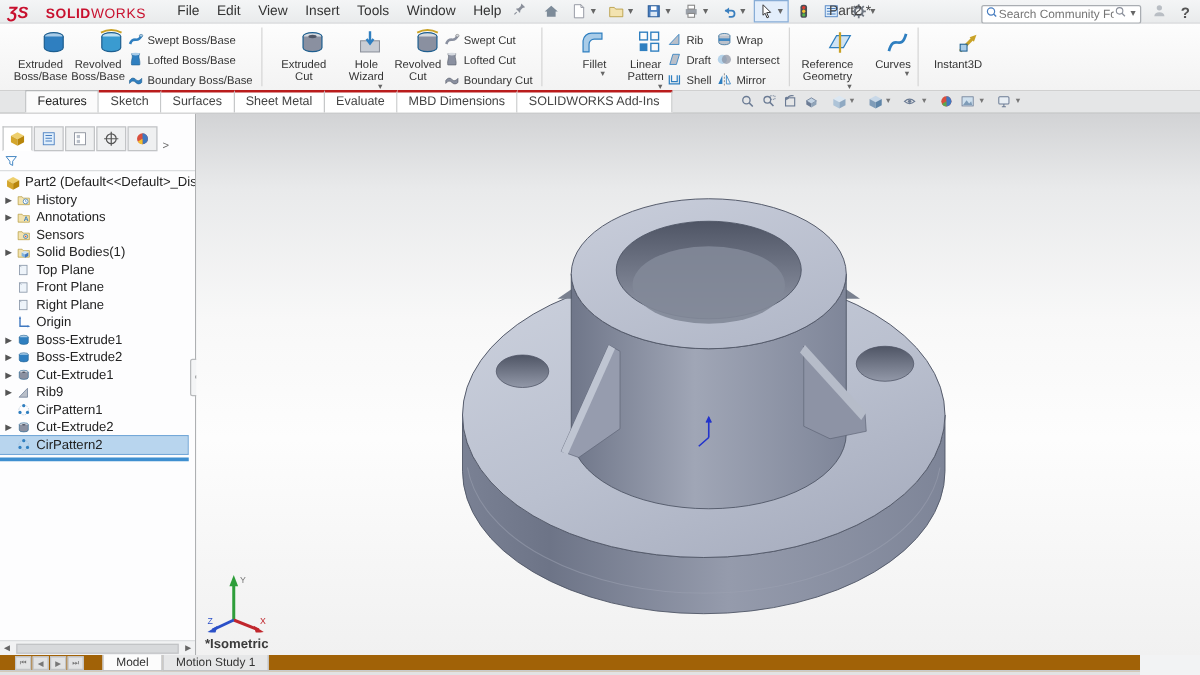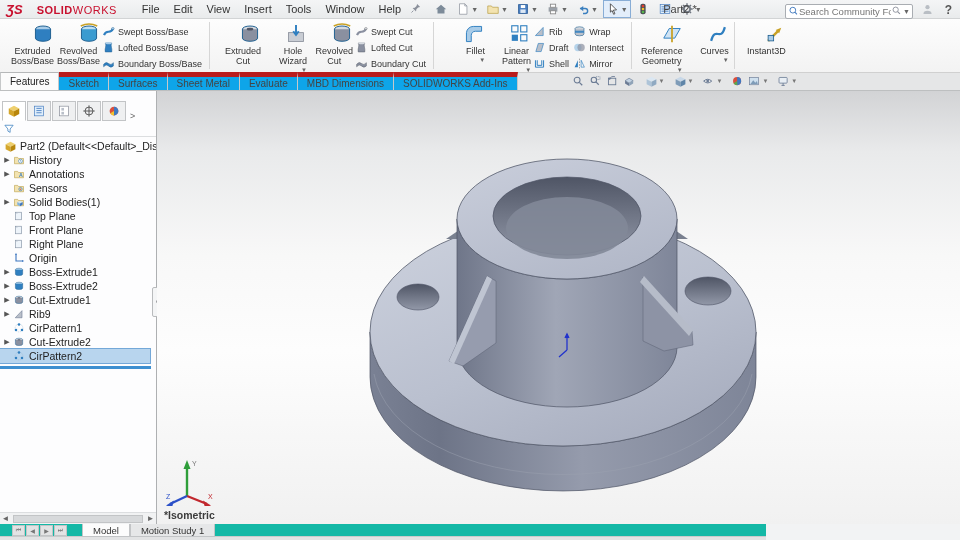--- a/index.html
+++ b/index.html
@@ -44,24 +44,24 @@
     white-space:pre-line; margin-top:1px; }
   .rlarge .rb-caret { font-size:6px; color:#666; margin-top:1px; }
   .rstack { display:flex; flex-direction:column; justify-content:flex-start; padding-top:2px; }
   .rstack-item { display:flex; align-items:center; height:15px; margin:0 0 1px 0; padding:0 2px; }
   .rstack-item .rb-label { font-size:9px; color:#333; margin-left:3px; white-space:nowrap; }
 
   
   #tabrow { position:absolute; left:0; top:73px; width:960px; height:18px;
     background:#e5e6e7; border-bottom:1px solid #bdbfc0; display:flex; align-items:flex-end; }
   .cmdtab { font-size:10px; color:#444; padding:2px 9px 3px 9px; height:18px;
-    border-right:1px solid #c6c8c9; border-top:5px solid #b91c1c;
-    background:#0ea5e9; display:flex; align-items:center; }
+    border-right:1px solid #c6c8c9; border-top:2px solid #b91c1c;
+    background:#ffffff; display:flex; align-items:center; }
   .cmdtab:first-child { border-left:1px solid #c6c8c9; }
-  .cmdtab.active { background:#fbfbfb; color:#222; border-top:1px solid #b5b7b8; }
+  .cmdtab.active { background:#fbfbfb; color:#222; border-top:1px solid #b5b7b8;margin-left:20px; }
   #headsup { display:flex; align-items:center; margin-left:52px; height:18px; }
   .hu-btn { display:flex; align-items:center; padding:1px 2px; }
   .hu-caret { font-size:6px; color:#777; margin-left:1px; }
   .hu-sep { width:5px; }
 
   
   #workspace { position:absolute; left:0; top:91px; width:960px; height:433px; display:flex; }
 
   
   #ftree { position:relative; width:157px; height:433px; background:#fdfdfe;
@@ -91,21 +91,21 @@
   .hs-thumb { height:8px; background:#d7d9db; border:1px solid #c2c4c6; flex:1; margin:0 2px; }
 
   
   #viewport { position:relative; width:803px; height:433px;
     background:linear-gradient(#d2d3d5 0%, #e9eaeb 14%, #f8f8f8 38%, #fdfdfd 60%, #f1f1f1 100%); }
   #part-svg { position:absolute; left:0; top:0; }
   #triad-svg { position:absolute; left:8px; bottom:18px; }
   #view-label { position:absolute; left:7px; bottom:3px; font-size:10.5px; font-weight:bold; color:#3c3c3c; }
 
   
-  #footer { position:absolute; left:0; top:524px; width:766px; height:16px; background:#14b8a6; }
+  #footer { position:absolute; left:0; top:524px; width:912px; height:16px; background:#a16207; }
   #study-row { display:flex; align-items:flex-start; height:13px; border-bottom:1px solid #c9cbcc; }
   #study-nav { display:flex; align-items:center; margin-left:12px; padding-top:1px; }
   .nav-btn { width:13px; height:11px; background:#e2e3e4; border:1px solid #c2c4c6;
     font-size:6px; color:#777; display:flex; align-items:center; justify-content:center; margin-right:1px; }
   .study-tab { font-size:9.5px; color:#333; padding:0 10px; height:13px; display:flex; align-items:center;
     background:#e6e7e8; border:1px solid #c2c4c6; border-top:none; }
   .study-tab.active { background:#fcfcfc; }
   #study-tabs { display:flex; margin-left:14px; }
   #status-strip { height:3px; background:#e2e3e4; }
 </style>

